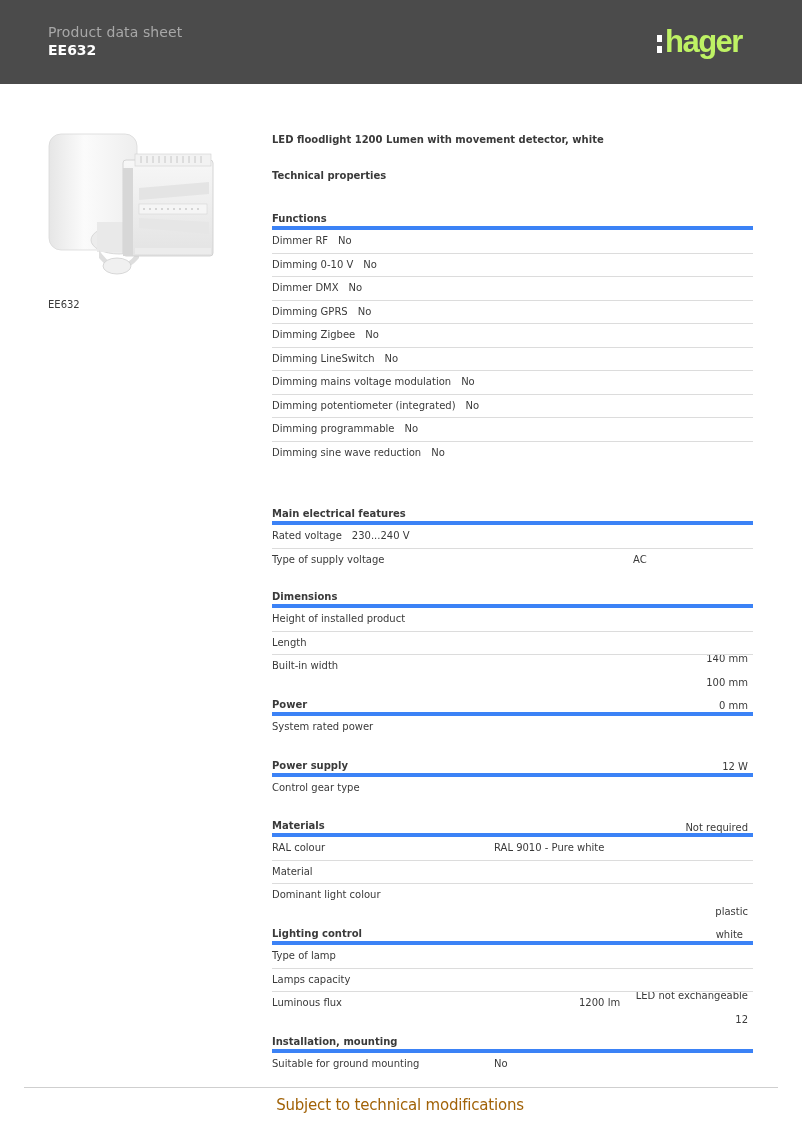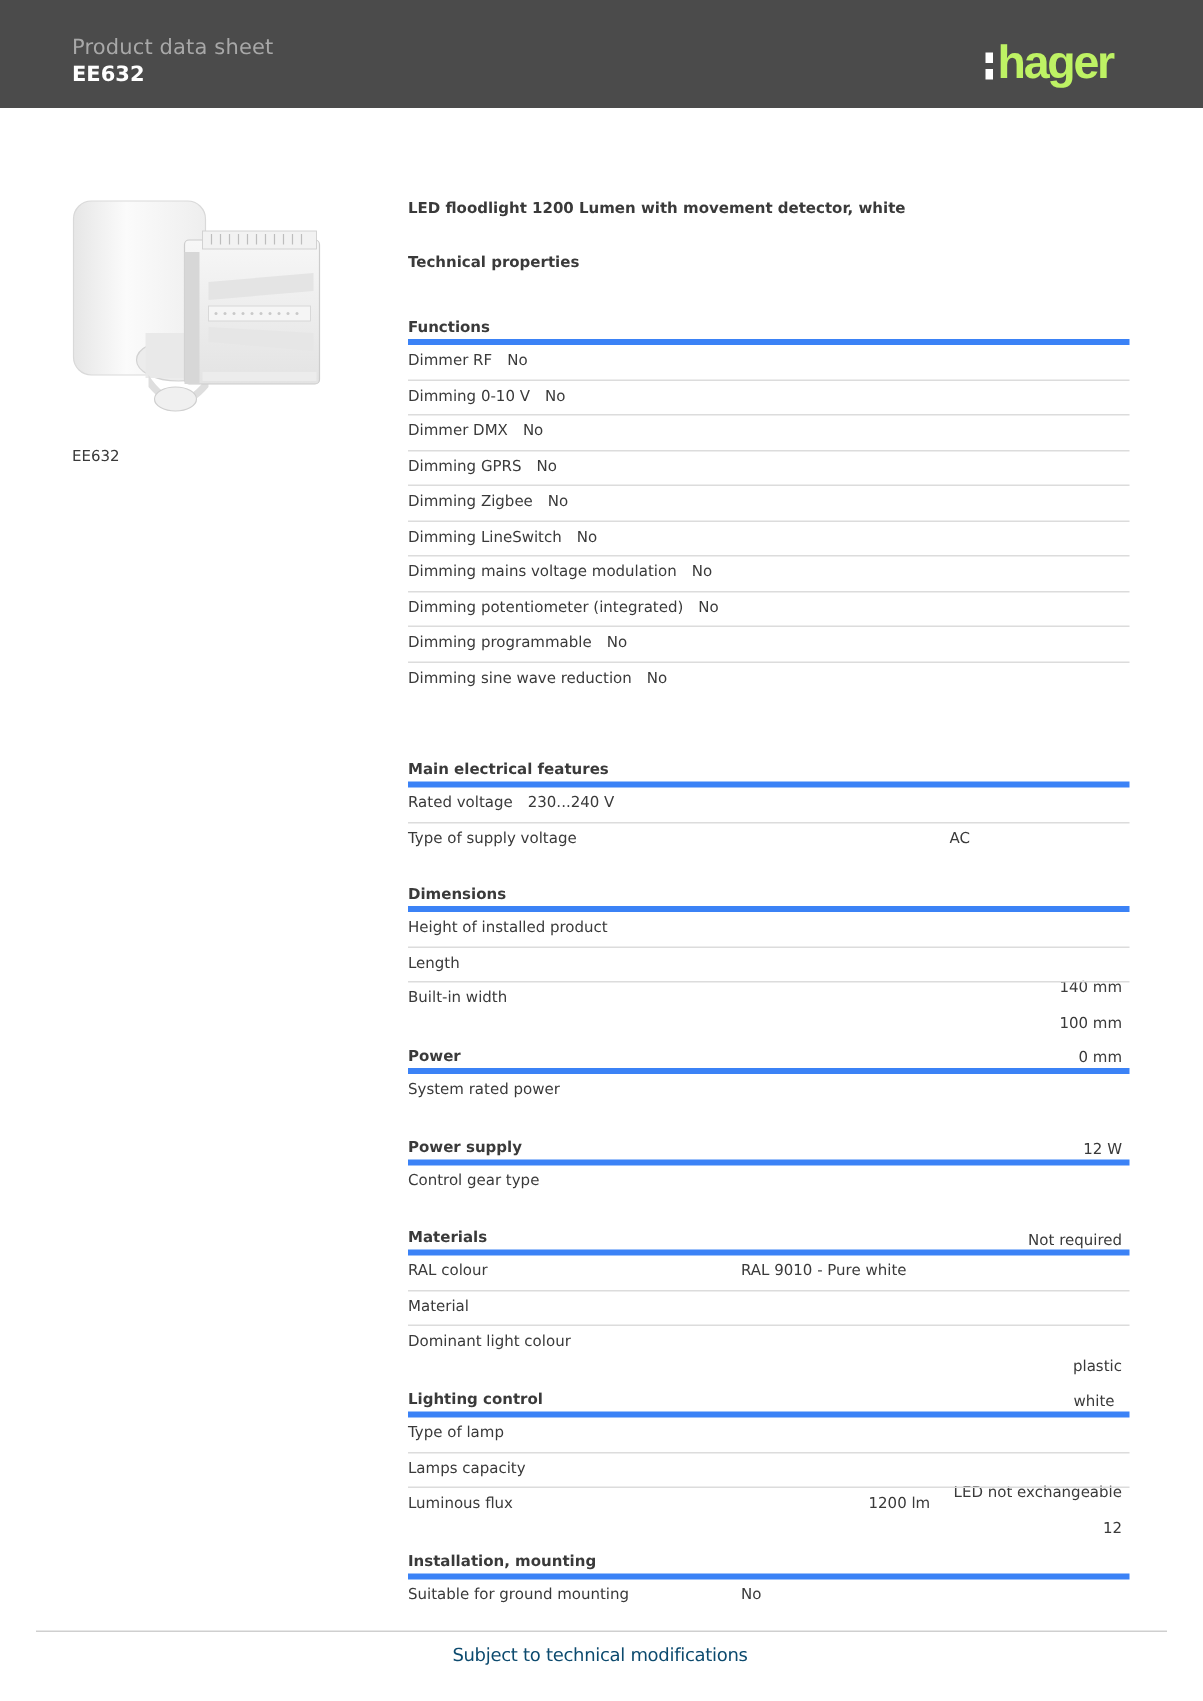--- a/index.html
+++ b/index.html
@@ -1,20 +1,20 @@
 <!DOCTYPE html>
 <html><head>
 <meta charset="utf-8">
 <style>
   * { box-sizing: border-box; margin: 0; padding: 0; }
   html, body { width: 802px; height: 1134px; background: #ffffff; overflow: hidden; }
   body { font-family: "DejaVu Sans", sans-serif; color: #3a3a3a; position: relative; }
 
   .header {
-    position: absolute; left: 0; top: 0; width: 802px; height: 72px;
+    position: absolute; left: 0; top: 0; width: 802px; height: 84px;
     background: #4b4b4b;
   }
   .header .doc-type {
     position: absolute; left: 48px; top: 24px;
     font-size: 14px; color: #a8a8a8; font-family: "DejaVu Sans", sans-serif;
     letter-spacing: 0.1px;
   }
   .header .doc-ref {
     position: absolute; left: 48px; top: 42px;
     font-size: 14px; color: #ffffff; font-weight: bold; font-family: "DejaVu Sans", sans-serif;
@@ -57,21 +57,21 @@
   .row.last { border-bottom: none; }
   .row .inline-val { margin-left: 10px; }
   .row .right-val { position: absolute; right: 5px; top: 0; margin-top: 40px; }
   .row .mid-val { position: absolute; top: 0; }
 
   .footer-line {
     position: absolute; left: 24px; top: 1087px; width: 754px; height: 1px; background: #cfcfcf;
   }
   .footer-text {
     position: absolute; left: 0; width: 802px; top: 1096px; text-align: center;
-    font-size: 12px; color: #0c4a6e; font-family: "DejaVu Sans", sans-serif;
+    font-size: 15px; color: #a16207; font-family: "DejaVu Sans", sans-serif;
     letter-spacing: -0.2px; transform: translateX(-1px);
   }
 </style>
 </head>
 <body>
 
 <div class="header">
   <div class="doc-type">Product data sheet</div>
   <div class="doc-ref">EE632</div>
   <div class="logo">

